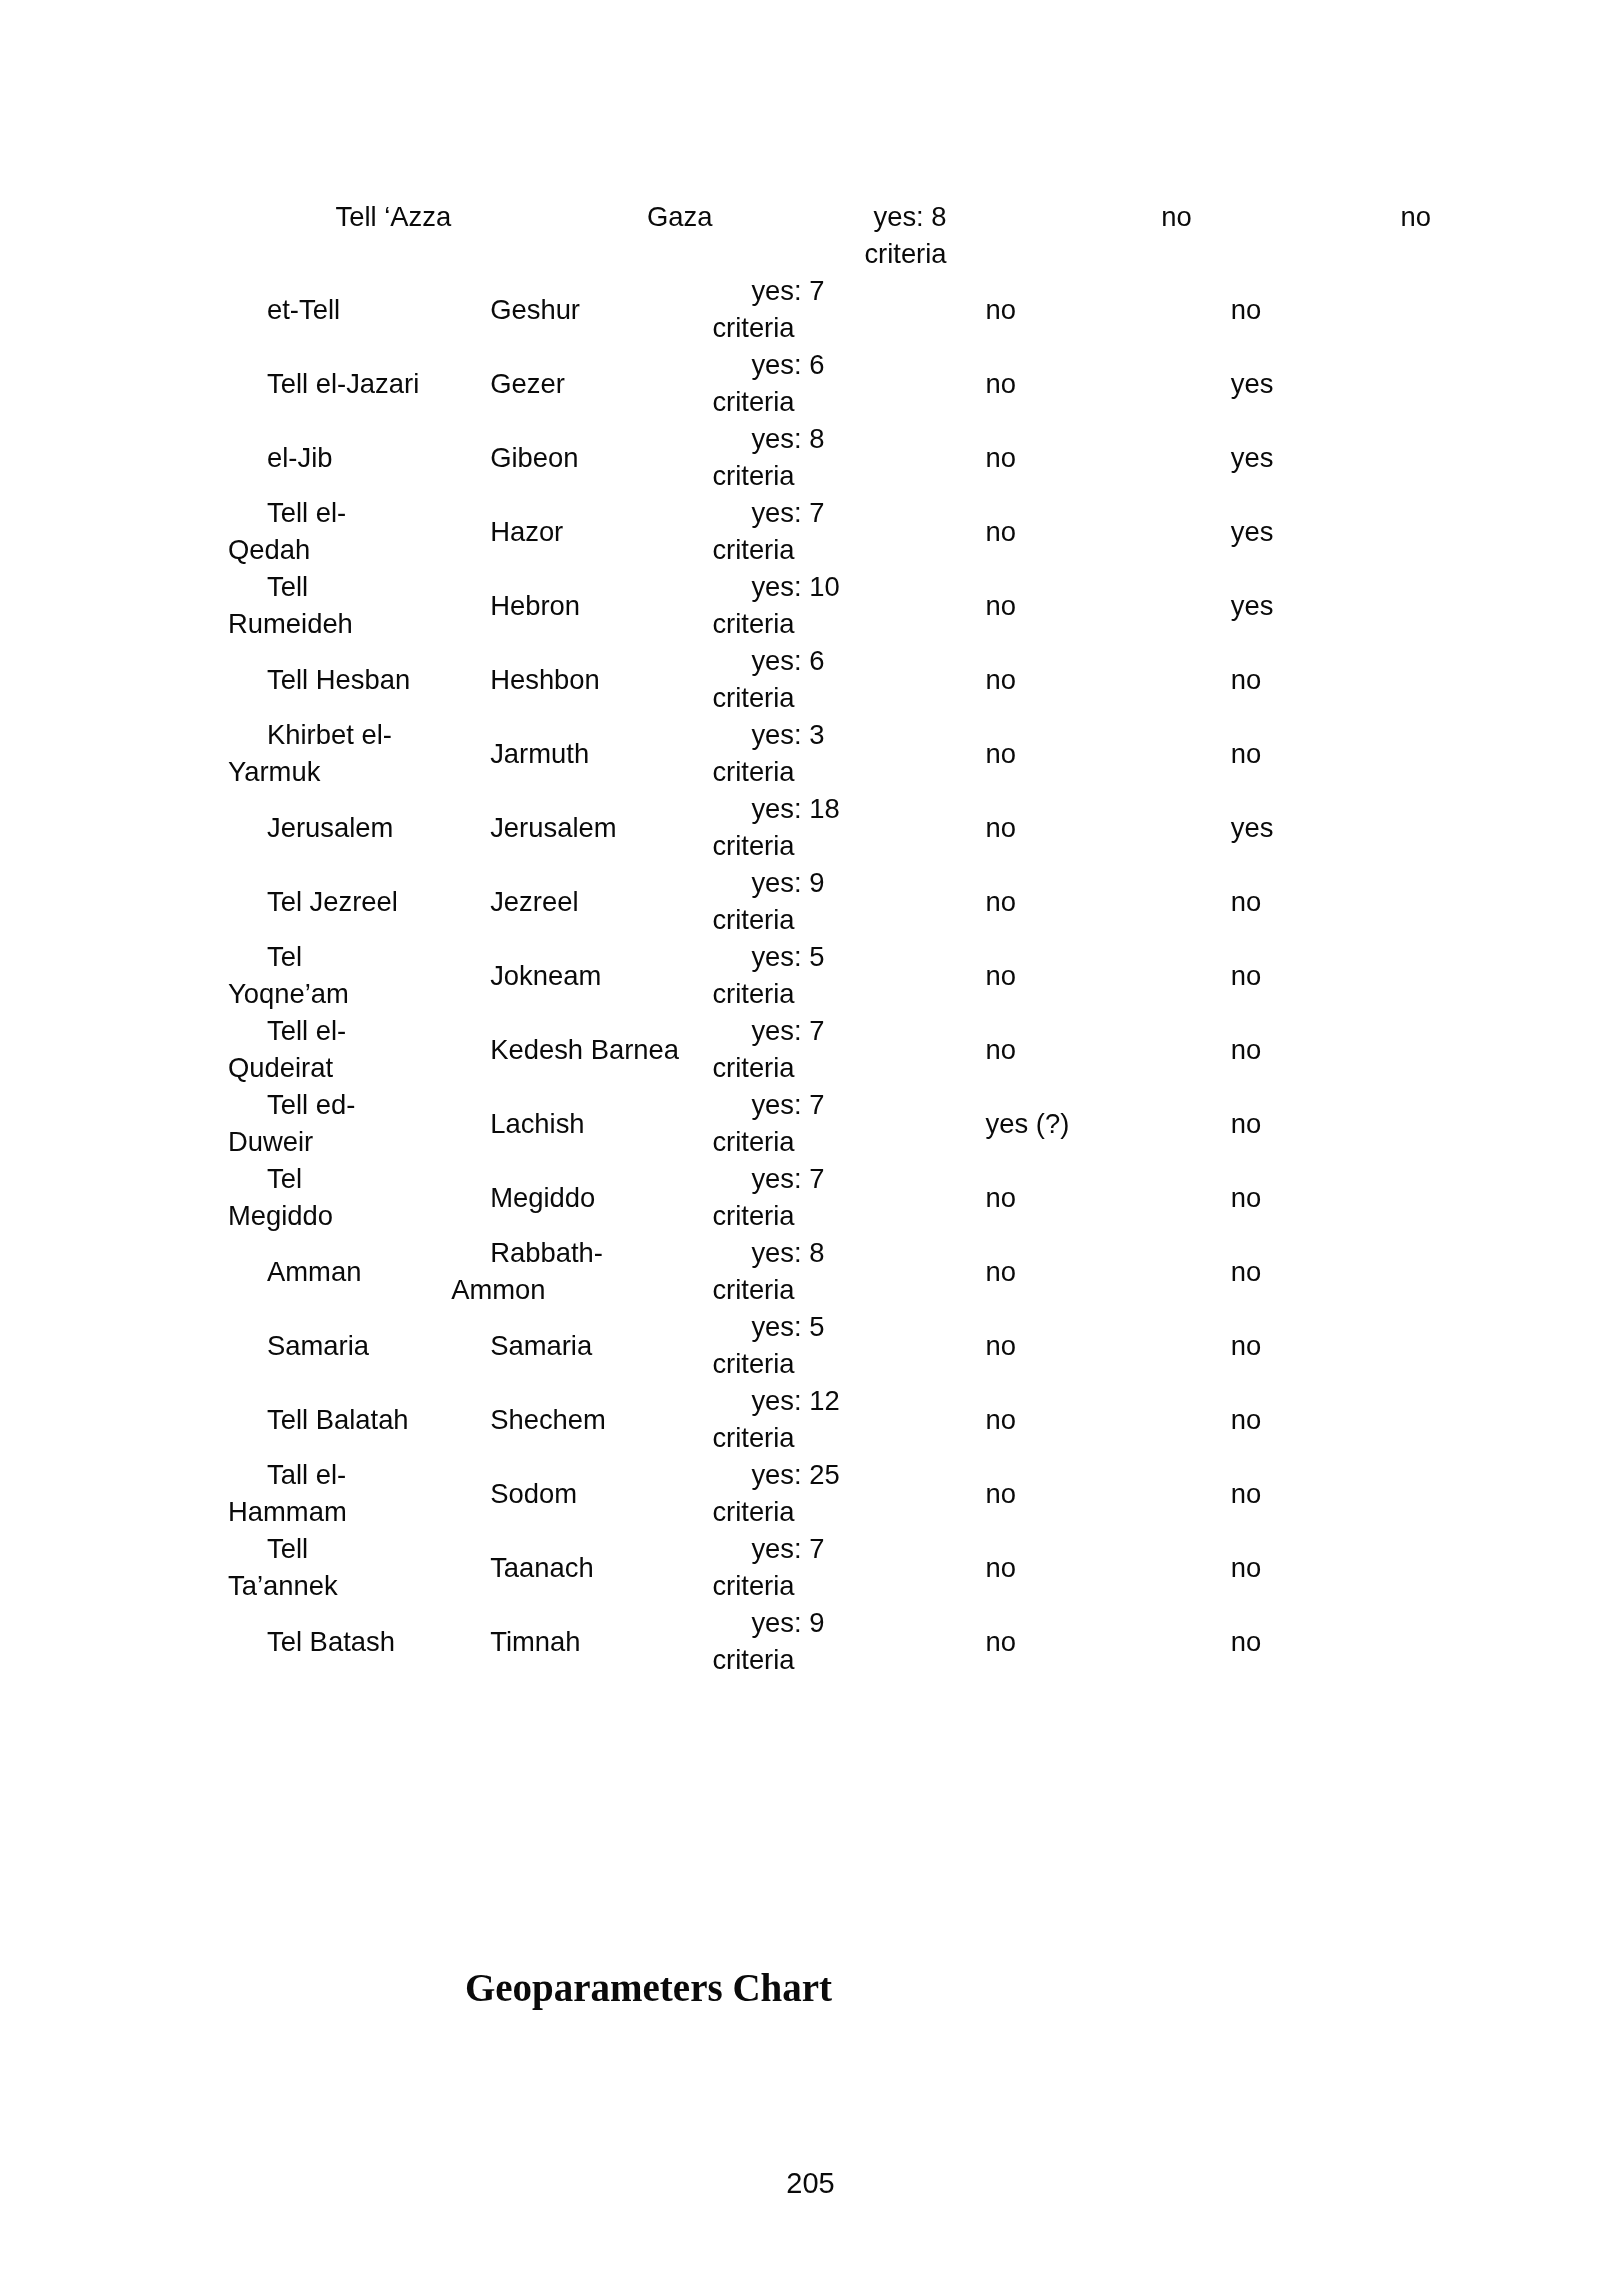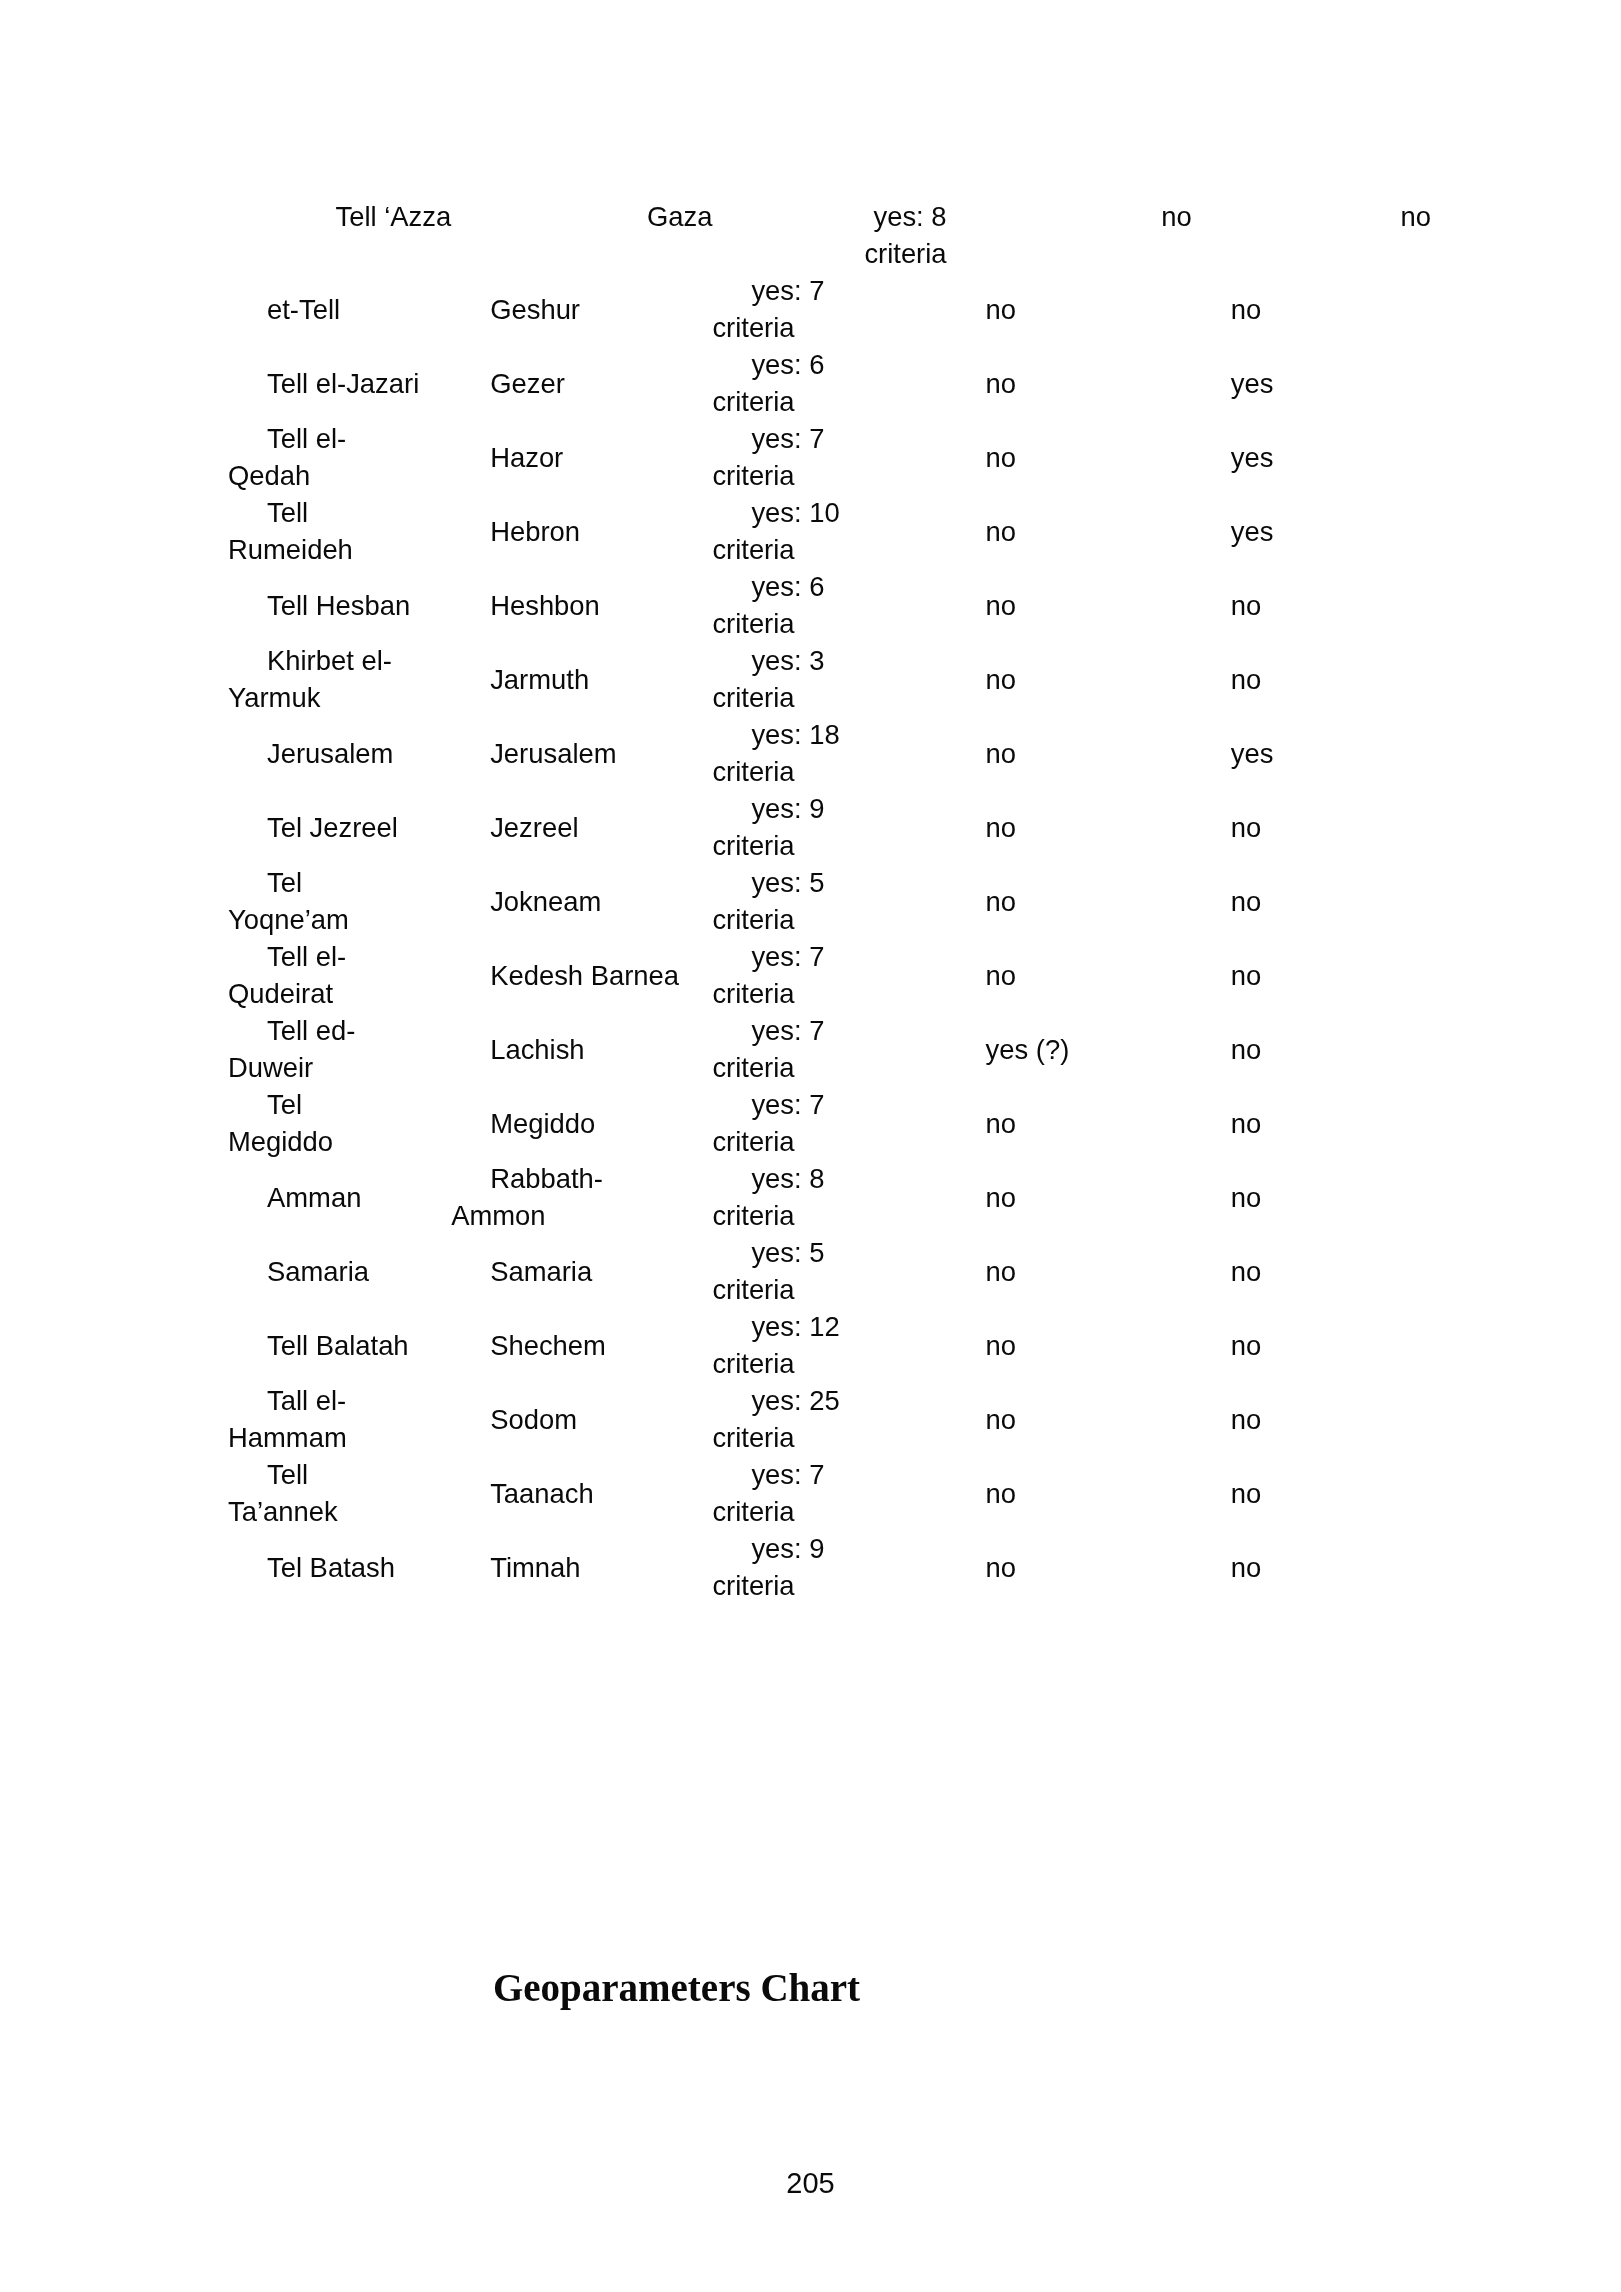--- a/index.html
+++ b/index.html
@@ -39,21 +39,20 @@
     position: absolute;
     top: 1964px;
     left: 0;
     width: 1297px;
     text-align: center;
     font-family: "Liberation Serif", serif;
     font-weight: 700;
     font-size: 39px;
     line-height: 47px;
     color: #0a0a0a;
-    padding-left: 28px;
   }
   .page-number {
     position: absolute;
     top: 2129px;
     left: 0;
     width: 1621px;
     text-align: center;
     font-size: 29px;
     line-height: 37px;
     color: #0a0a0a;
@@ -121,20 +120,38 @@
         </td>
     <td>
           <p class="cell-text">no</p>
         </td>
     <td>
           <p class="cell-text">yes</p>
         </td>
   </tr>
       <tr>
     <td>
+          <p class="cell-text">el-Jib</p>
+        </td>
+    <td>
+          <p class="cell-text">Gibeon</p>
+        </td>
+    <td>
+          <p class="cell-text">yes: 8
+criteria</p>
+        </td>
+    <td>
+          <p class="cell-text">no</p>
+        </td>
+    <td>
+          <p class="cell-text">yes</p>
+        </td>
+  </tr>
+      <tr>
+    <td>
           <p class="cell-text">Tell el-
 Qedah</p>
         </td>
     <td>
           <p class="cell-text">Hazor</p>
         </td>
     <td>
           <p class="cell-text">yes: 7
 criteria</p>
         </td>

